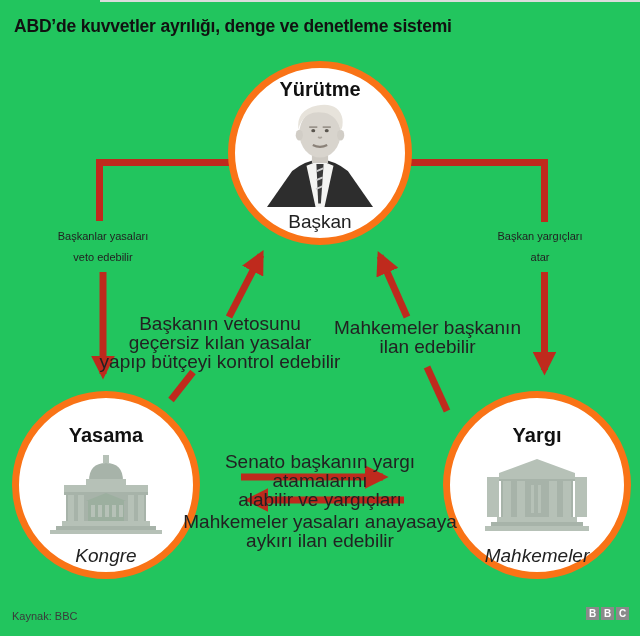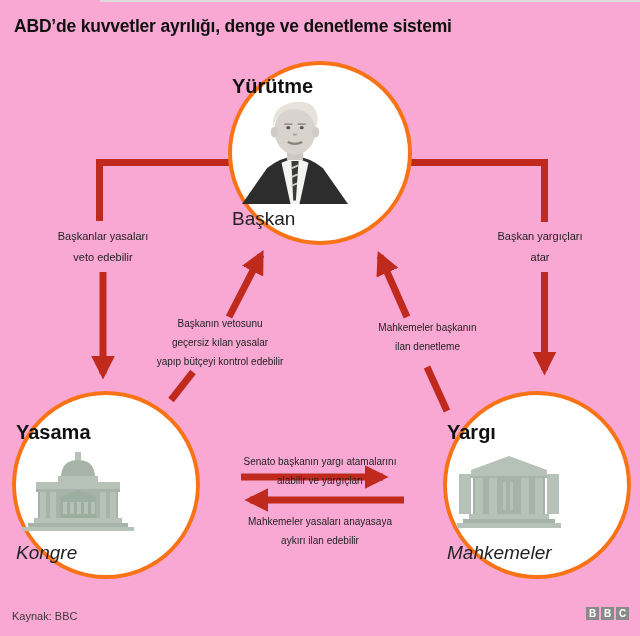--- a/index.html
+++ b/index.html
@@ -1,34 +1,34 @@
 <!DOCTYPE html>
 <html><head>
 <meta charset="utf-8">
 <style>
   html,body{margin:0;padding:0;background:#fff;}
   body{font-family:"Liberation Sans","DejaVu Sans",sans-serif;color:#1f1f1f;}
-  .canvas{position:relative;width:640px;height:636px;background:#f9a8d4;overflow:hidden;}
+  .canvas{position:relative;width:640px;height:636px;background:#22c55e;overflow:hidden;}
   .top-rule{position:absolute;left:100px;top:0;width:540px;height:2px;background:#dcdcdc;}
   .page-title{position:absolute;left:14px;top:16px;font-size:17.5px;font-weight:bold;color:#111;letter-spacing:-0.2px;}
   .connectors{position:absolute;left:0;top:0;z-index:1;}
-  .node{position:absolute;z-index:2;background:#fff;border:4px solid #f97316;border-radius:50%;
-        display:flex;flex-direction:column;justify-content:flex-start;box-sizing:border-box;}
+  .node{position:absolute;z-index:2;background:#fff;border:7px solid #f97316;border-radius:50%;
+        display:flex;flex-direction:column;align-items:center;justify-content:flex-start;box-sizing:border-box;}
   .node-title{font-weight:bold;font-size:20px;color:#111;}
   .node-sub{font-size:19px;color:#222;}
   .node-exec{left:228px;top:61px;width:184px;height:184px;}
   .node-exec .node-title{margin-top:10px;}
   .node-leg{left:12px;top:391px;width:188px;height:188px;}
   .node-jud{left:443px;top:391px;width:188px;height:188px;}
   .node-leg .node-title,.node-jud .node-title{margin-top:26px;}
   .node-leg .icon-wrap,.node-jud .icon-wrap{margin-top:8px;}
   .node-leg .node-sub,.node-jud .node-sub{margin-top:6px;font-style:italic;}
   .edge-label{position:absolute;z-index:3;text-align:center;color:#222;}
   .edge-label.big{font-size:11px;line-height:21px;}
-  .edge-label.small{font-size:10px;line-height:19px;}
+  .edge-label.small{font-size:19px;line-height:19px;}
   .lbl-veto{left:3px;top:226px;width:200px;}
   .lbl-appoint{left:440px;top:226px;width:200px;}
   .lbl-override{left:95px;top:314px;width:250px;}
   .lbl-actions{left:305px;top:318px;width:245px;}
   .lbl-senate{left:180px;top:416px;width:280px;margin-top:36px;}
   .lbl-laws{left:180px;top:512px;width:280px;}
   .footer-source{position:absolute;left:12px;top:610px;font-size:11px;color:#3a3a3a;z-index:3;}
   .bbc-logo{position:absolute;right:11px;top:607px;display:flex;gap:2px;z-index:3;}
   .bbc-logo span{width:13px;height:13px;background:#8a8a8a;color:#fff;font-weight:bold;font-size:10px;
                  display:flex;align-items:center;justify-content:center;font-family:"Liberation Sans",sans-serif;}
@@ -148,21 +148,21 @@
   </div>
 
   <div class="edge-label small lbl-override">
     <div>Başkanın vetosunu</div>
     <div>geçersiz kılan yasalar</div>
     <div>yapıp bütçeyi kontrol edebilir</div>
   </div>
 
   <div class="edge-label small lbl-actions">
     <div>Mahkemeler başkanın</div>
-    <div>ilan denetleme</div>
+    <div>ilan edebilir</div>
   </div>
 
   <div class="edge-label small lbl-senate">
     <div>Senato başkanın yargı atamalarını</div>
     <div>alabilir ve yargıçları</div>
   </div>
 
   <div class="edge-label small lbl-laws">
     <div>Mahkemeler yasaları anayasaya</div>
     <div>aykırı ilan edebilir</div>

